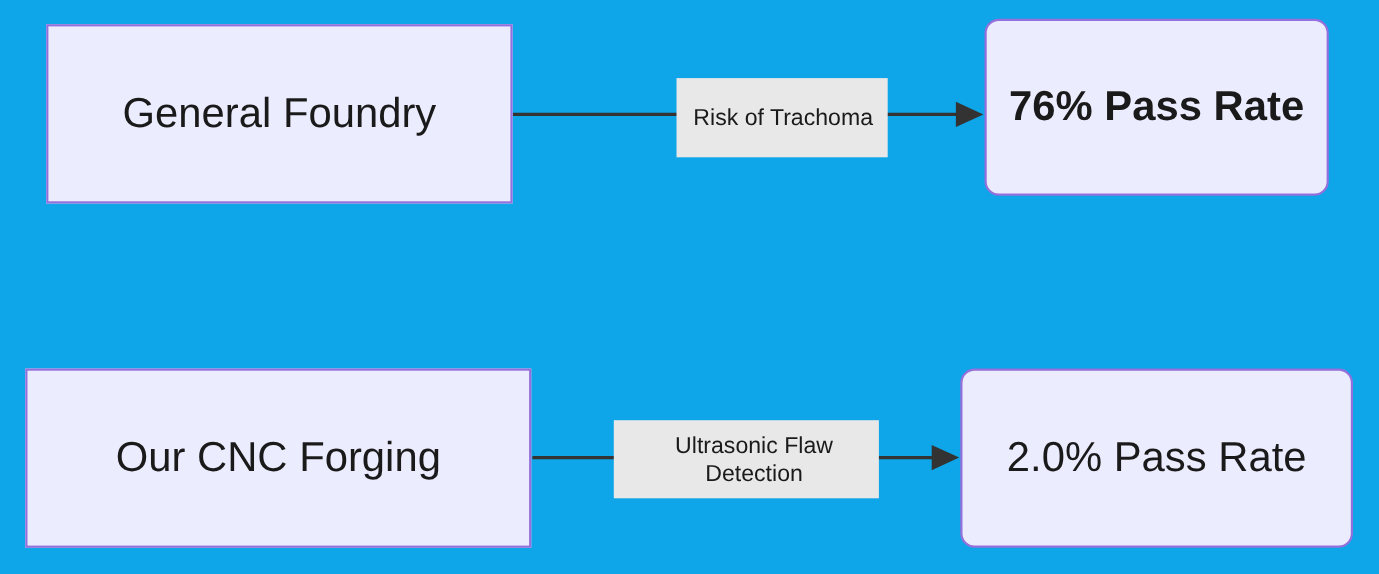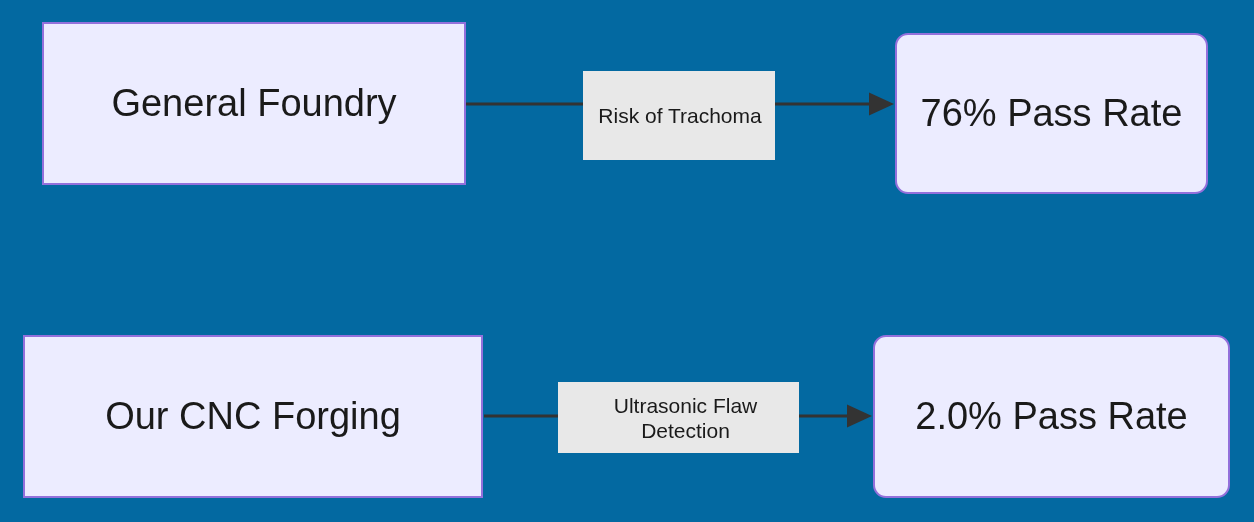--- a/index.html
+++ b/index.html
@@ -4,21 +4,21 @@
 <style>
   html, body {
     margin: 0;
     padding: 0;
     background: #ffffff;
   }
   .canvas {
     position: relative;
     width: 1254px;
     height: 522px;
-    background: #0369a1;
+    background: #0ea5e9;
     overflow: hidden;
     font-family: "Liberation Sans", sans-serif;
   }
   .edges {
     position: absolute;
     left: 0;
     top: 0;
     width: 1254px;
     height: 522px;
   }
@@ -32,38 +32,38 @@
     justify-content: center;
     text-align: center;
     color: #1a1a1a;
     font-size: 38px;
     line-height: 1.15;
   }
   .node.rounded {
     border-radius: 13px;
   }
   #node-general-foundry { left: 42px;  top: 22px;  width: 424px; height: 163px; }
-  #node-pass-rate-76    { left: 895px; top: 33px;  width: 313px; height: 161px; }
+  #node-pass-rate-76    { left: 895px; top: 17px;  width: 313px; height: 161px; font-weight: bold; }
   #node-cnc-forging     { left: 23px;  top: 335px; width: 460px; height: 163px; text-align: center; }
   #node-pass-rate-992   { left: 873px; top: 335px; width: 357px; height: 163px; }
 
   .edge-label {
     position: absolute;
     box-sizing: border-box;
     background: #e8e8e8;
     display: flex;
     align-items: center;
     justify-content: center;
     text-align: center;
     color: #1a1a1a;
     font-size: 21px;
     line-height: 25px;
     padding: 0 10px;
   }
-  #edge-label-trachoma   { left: 583px; top: 71px;  width: 192px; height: 89px; padding-left: 12px; }
+  #edge-label-trachoma   { left: 615px; top: 71px;  width: 192px; height: 72px; padding-left: 12px; }
   #edge-label-ultrasonic { left: 558px; top: 382px; width: 241px; height: 71px; padding-left: 24px; }
 </style>
 </head>
 <body>
 
 <div class="canvas">
 
   <svg class="edges" viewBox="0 0 1254 522" xmlns="http://www.w3.org/2000/svg" aria-hidden="true">
 
     <line x1="466" y1="104" x2="872" y2="104" stroke="#333333" stroke-width="3"></line>

